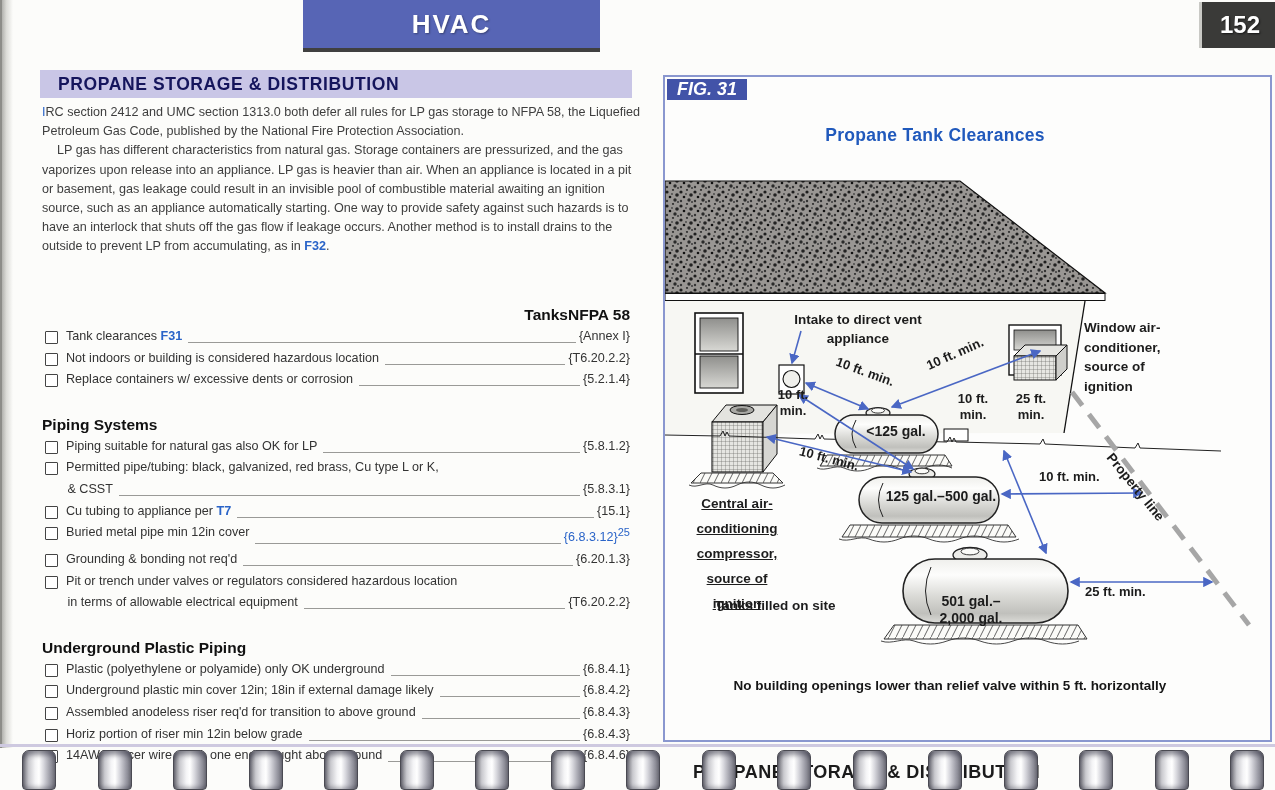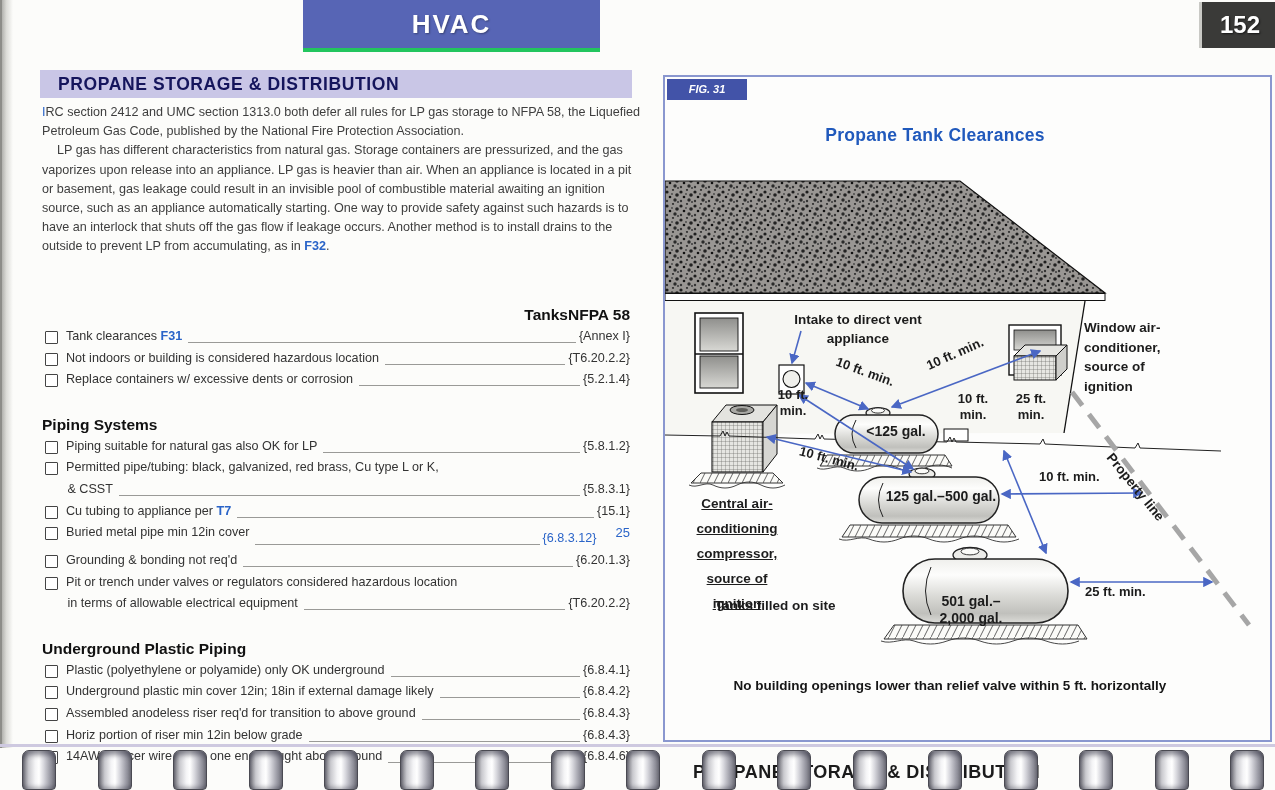--- a/index.html
+++ b/index.html
@@ -5,21 +5,21 @@
   html,body{margin:0;padding:0;background:#ffffff;}
   .page{position:relative;width:1275px;height:790px;background:#fcfcfa;
         font-family:"Liberation Sans","DejaVu Sans",sans-serif;overflow:hidden;}
   .page-edge{position:absolute;left:0;top:0;width:11px;height:748px;
         background:linear-gradient(90deg,#b2b2ae 0%,#dcdcd8 40%,rgba(252,252,250,0) 100%);
         border-left:2px solid #8d8d89;}
   .page-bottom-edge{position:absolute;left:0;top:744px;width:100%;height:3px;background:#cec9e0;}
 
   
   .hvac-tab{position:absolute;left:303px;top:0;width:297px;height:48px;background:#5765b5;
-        border-bottom:4px solid #22c55e;color:#ffffff;font-weight:bold;font-size:26px;
+        border-bottom:4px solid #404040;color:#ffffff;font-weight:bold;font-size:26px;
         letter-spacing:2px;text-align:center;line-height:48px;
         text-shadow:1px 1px 2px rgba(0,0,0,.35);}
   .page-num{position:absolute;left:1199px;top:2px;width:76px;height:46px;background:#3a3a38;
         border-left:3px solid #c9c9c5;color:#ffffff;font-weight:bold;font-size:24px;
         text-align:center;line-height:46px;text-shadow:1px 1px 2px rgba(0,0,0,.6);}
 
   
   .section-band{position:absolute;left:40px;top:70px;width:592px;height:28px;background:#c9c6e6;
         color:#15155c;font-weight:bold;font-size:17.5px;letter-spacing:.6px;
         line-height:28px;padding-left:18px;box-sizing:border-box;}
@@ -36,28 +36,28 @@
   .subhead{font-size:15.5px;font-weight:bold;color:#111;height:23px;line-height:23px;margin-top:22px;}
   .row{display:flex;align-items:flex-start;font-size:12.6px;line-height:21.6px;}
   .cb{flex:none;width:11px;height:11px;border:1.4px solid #444;border-radius:1px;
         margin:5px 8px 0 3px;background:#fff;}
   .itxt{white-space:pre-wrap;}
   .cont{padding-left:25.4px;}
   .lead{flex:1 1 auto;border-bottom:1.2px solid #9a9a97;height:1px;align-self:flex-end;
         margin:0 3px 4.5px 6px;min-width:10px;}
   .cite{white-space:nowrap;}
   .cite.blue{color:#2a64c8;}
-  .cite sup{font-size:13px;margin-left:19px;}
+  .cite sup{font-size:11px;}
 
   
   .fig{position:absolute;left:663px;top:75px;width:605px;height:663px;background:#fdfdfc;
         border:2px solid #8a97cf;}
   .fig svg{position:absolute;left:0;top:0;}
   .fig-tab{position:absolute;left:2px;top:2px;width:80px;height:21px;background:#4253a8;
-        color:#fff;font-weight:bold;font-style:italic;font-size:11px;text-align:center;
+        color:#fff;font-weight:bold;font-style:italic;font-size:18px;text-align:center;
         line-height:21px;z-index:4;}
   .fig-title{position:absolute;left:30px;top:48px;width:480px;text-align:center;
         color:#2059bc;font-weight:bold;font-size:17.5px;letter-spacing:.3px;z-index:4;}
   .fig-label{position:absolute;color:#1c1c1c;font-weight:bold;font-size:13.5px;line-height:19px;
         white-space:pre-line;z-index:3;}
   .fl-c{text-align:center;}
   .dist{font-size:13px;line-height:15.5px;}
   .lh17{line-height:25px;text-decoration:underline;}
   .lh16{line-height:16.5px;}
   .tank-label{font-size:14px;}

